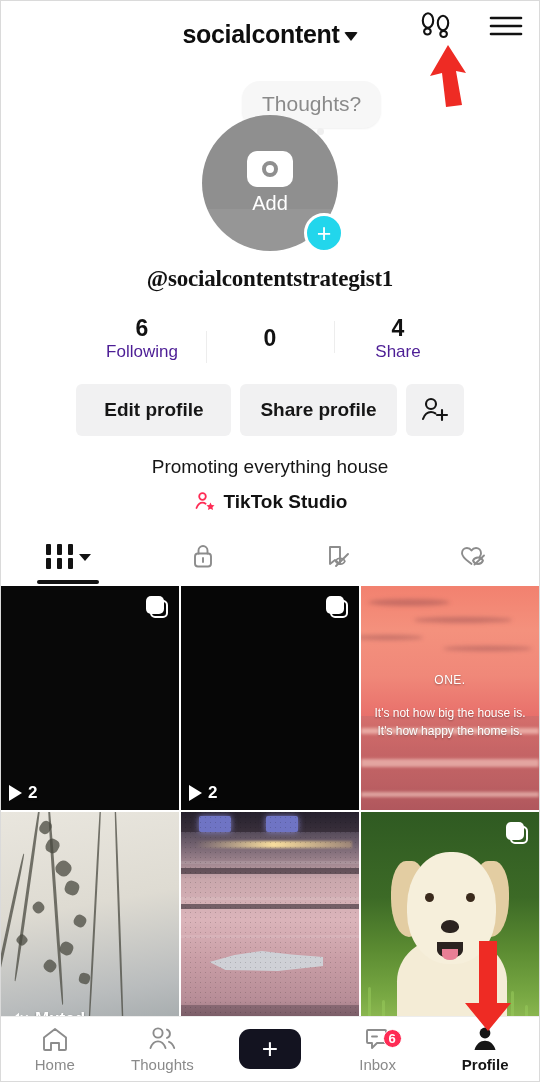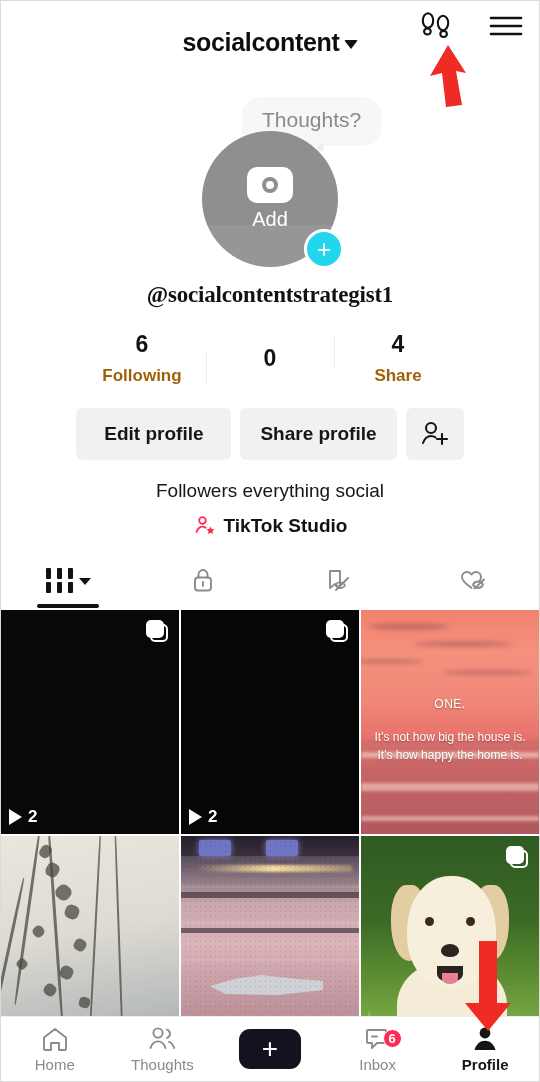--- a/index.html
+++ b/index.html
@@ -24,21 +24,21 @@
     overflow: hidden;
   }
 
   
   .header {
     position: relative;
     height: 58px;
     display: flex;
     align-items: center;
     justify-content: center;
-    padding: 12px 18px;
+    padding: 4px 18px;
   }
   .header-title-wrap {
     display: flex;
     align-items: center;
     gap: 4px;
   }
   .header-title {
     font-size: 25px;
     font-weight: bold;
     color: #0e0e0e;
@@ -176,23 +176,22 @@
     width: 1px; height: 32px;
     background: #ededed;
   }
   .stat-value {
     font-size: 23px;
     font-weight: bold;
     color: #121212;
   }
   .stat-label {
     font-size: 17px;
-    color: #a16207;
-    margin-top: 8px;
-    font-weight: bold;
+    color: #4c1d95;
+    margin-top: 0;
   }
 
   
   .actions {
     display: flex;
     justify-content: center;
     gap: 9px;
     margin-top: 22px;
   }
   .btn {
@@ -608,21 +607,21 @@
         <g fill="none" stroke="#161616" stroke-width="2.1" stroke-linecap="round">
           <circle cx="11" cy="8" r="5"></circle>
           <path d="M3 23c1.6-4.6 5-7 8-7 1.6 0 3.1.5 4.4 1.4"></path>
           <line x1="22" y1="14" x2="22" y2="24"></line>
           <line x1="17" y1="19" x2="27" y2="19"></line>
         </g>
       </svg>
     </button>
   </div>
 
-  <div class="bio">Followers everything social</div>
+  <div class="bio">Promoting everything house</div>
   <div class="studio-row">
     <svg width="24" height="24" viewBox="0 0 24 24">
       <g fill="none" stroke="#fe2c55" stroke-width="1.8" stroke-linecap="round">
         <circle cx="9.5" cy="6.5" r="3.3"></circle>
         <path d="M3.5 18c1.4-3.6 3.7-5.4 6-5.4 1.1 0 2.2.4 3.1 1.1"></path>
       </g>
       <path d="M17.5 12.4l1.2 2.5 2.8.4-2 2 .5 2.8-2.5-1.3-2.5 1.3.5-2.8-2-2 2.8-.4z" fill="#fe2c55"></path>
     </svg>
     <span class="studio-label">TikTok Studio</span>
   </div>

